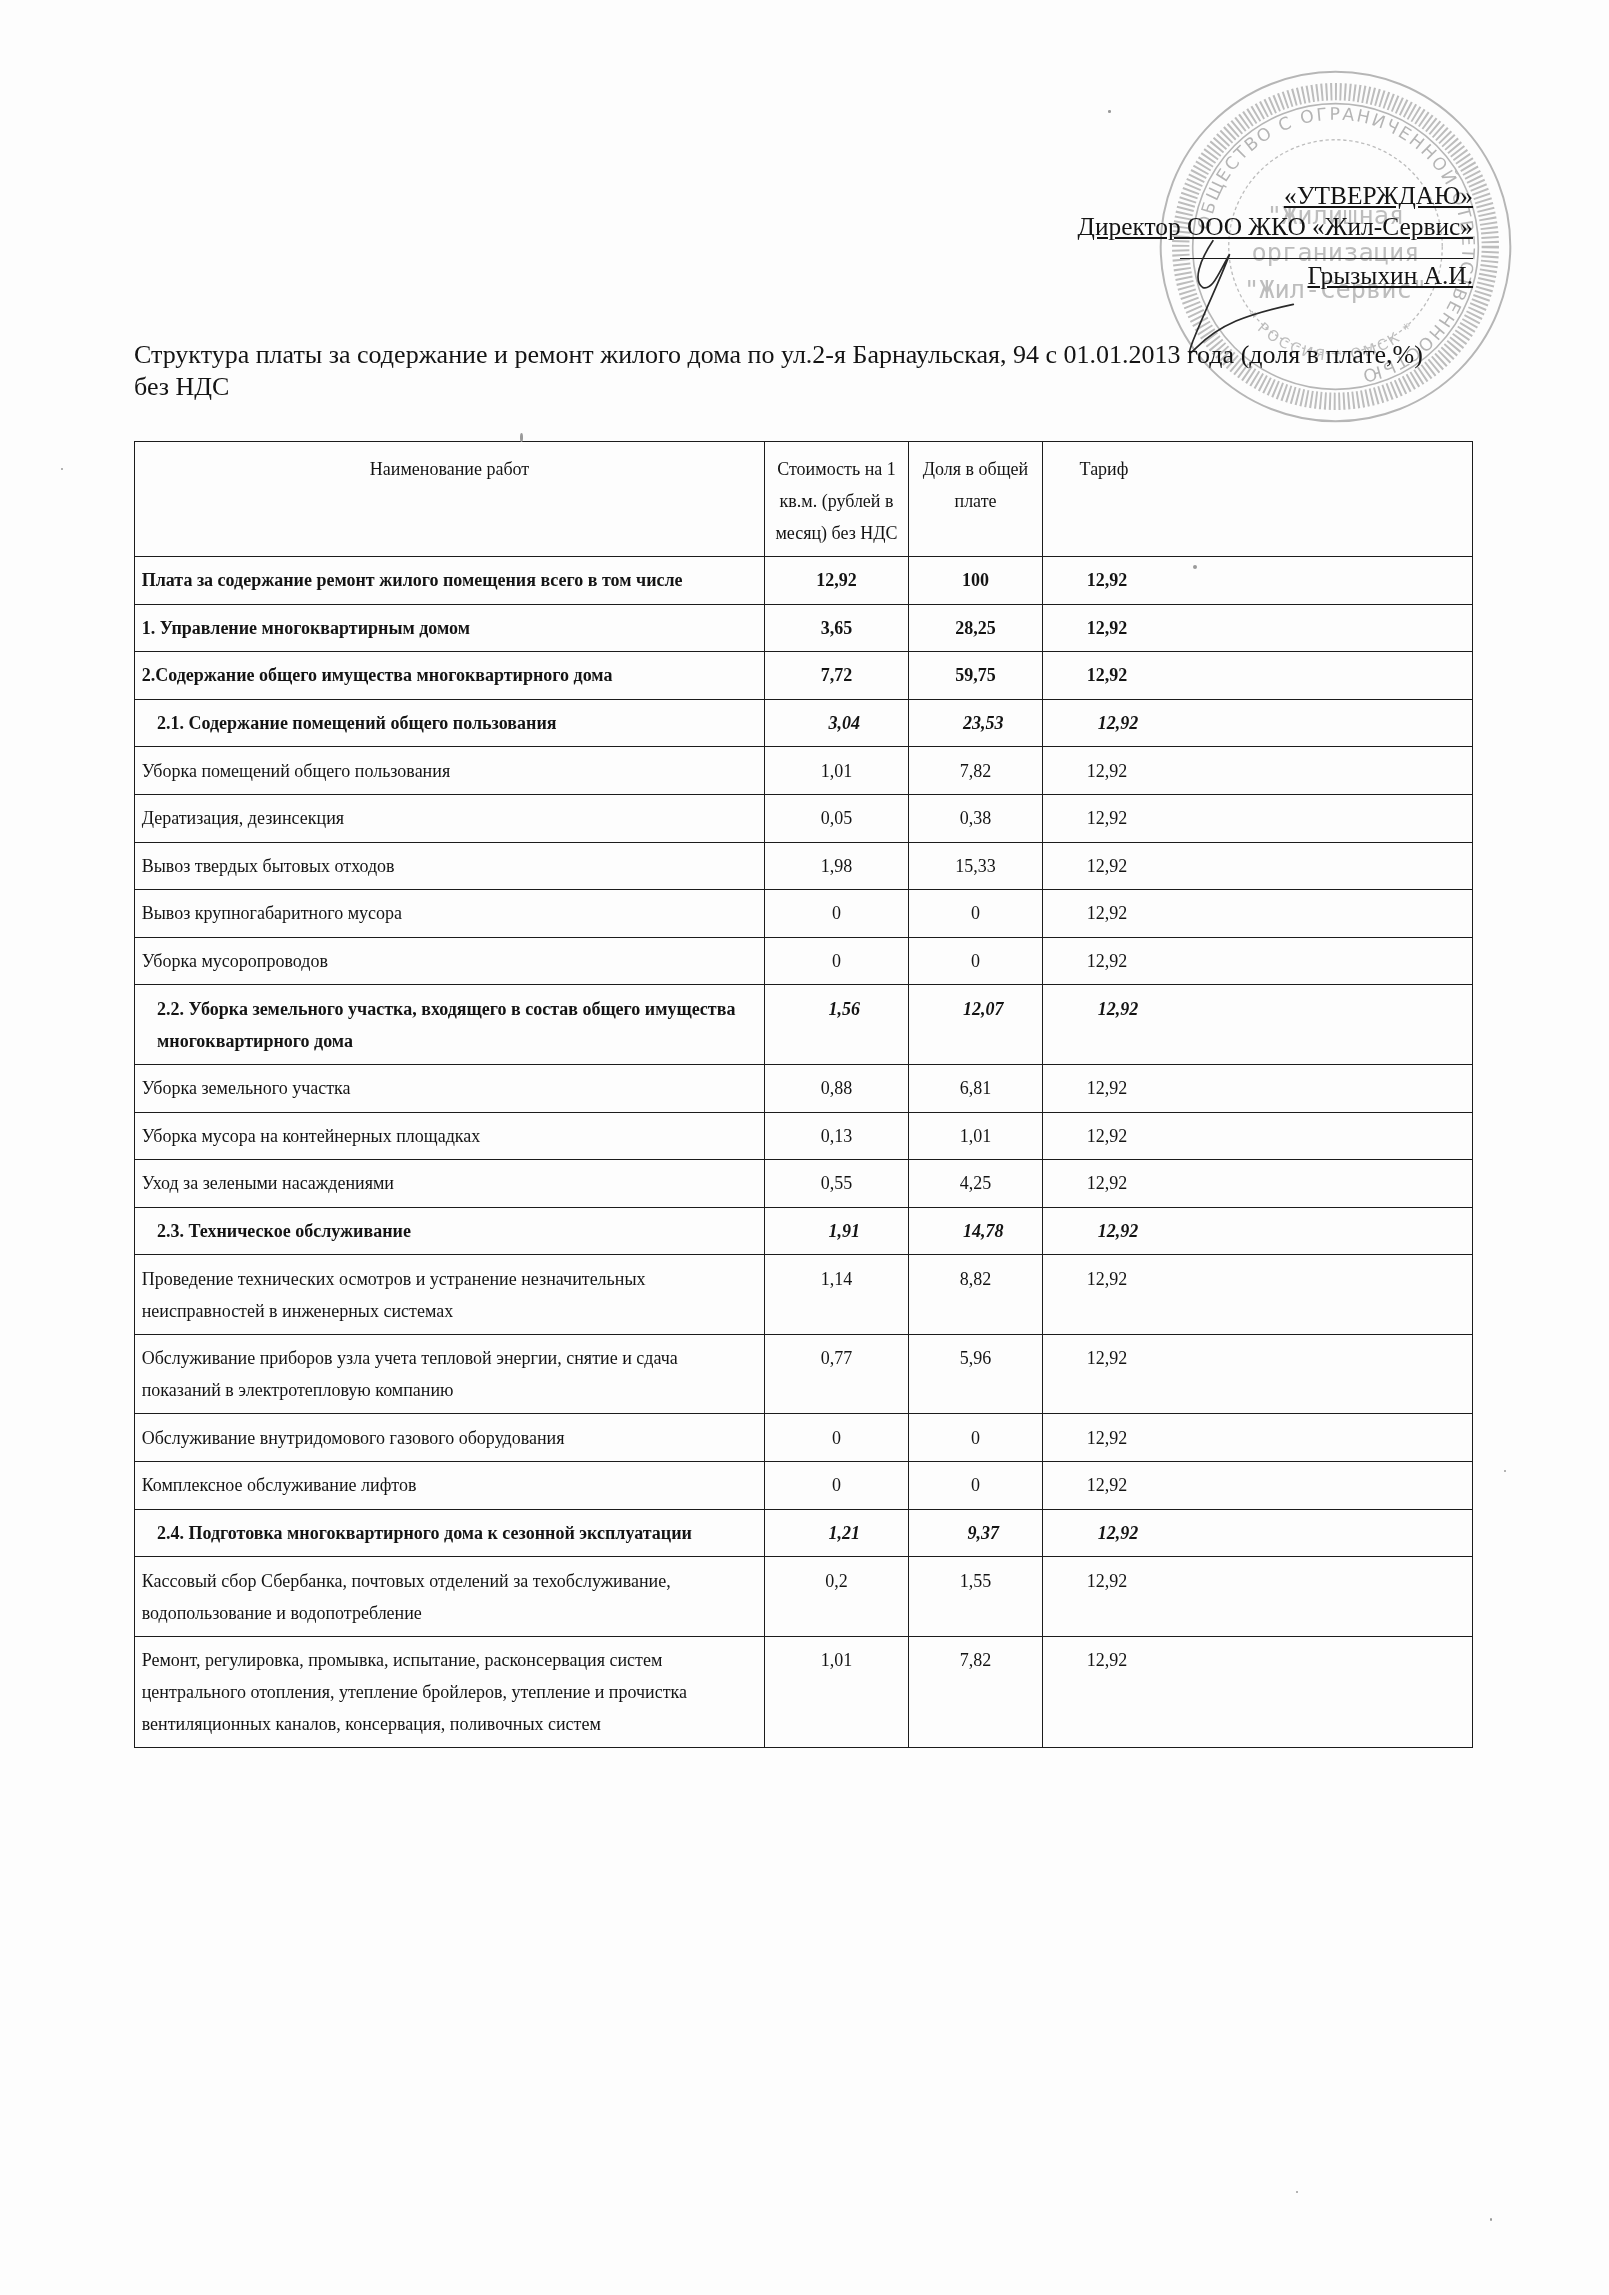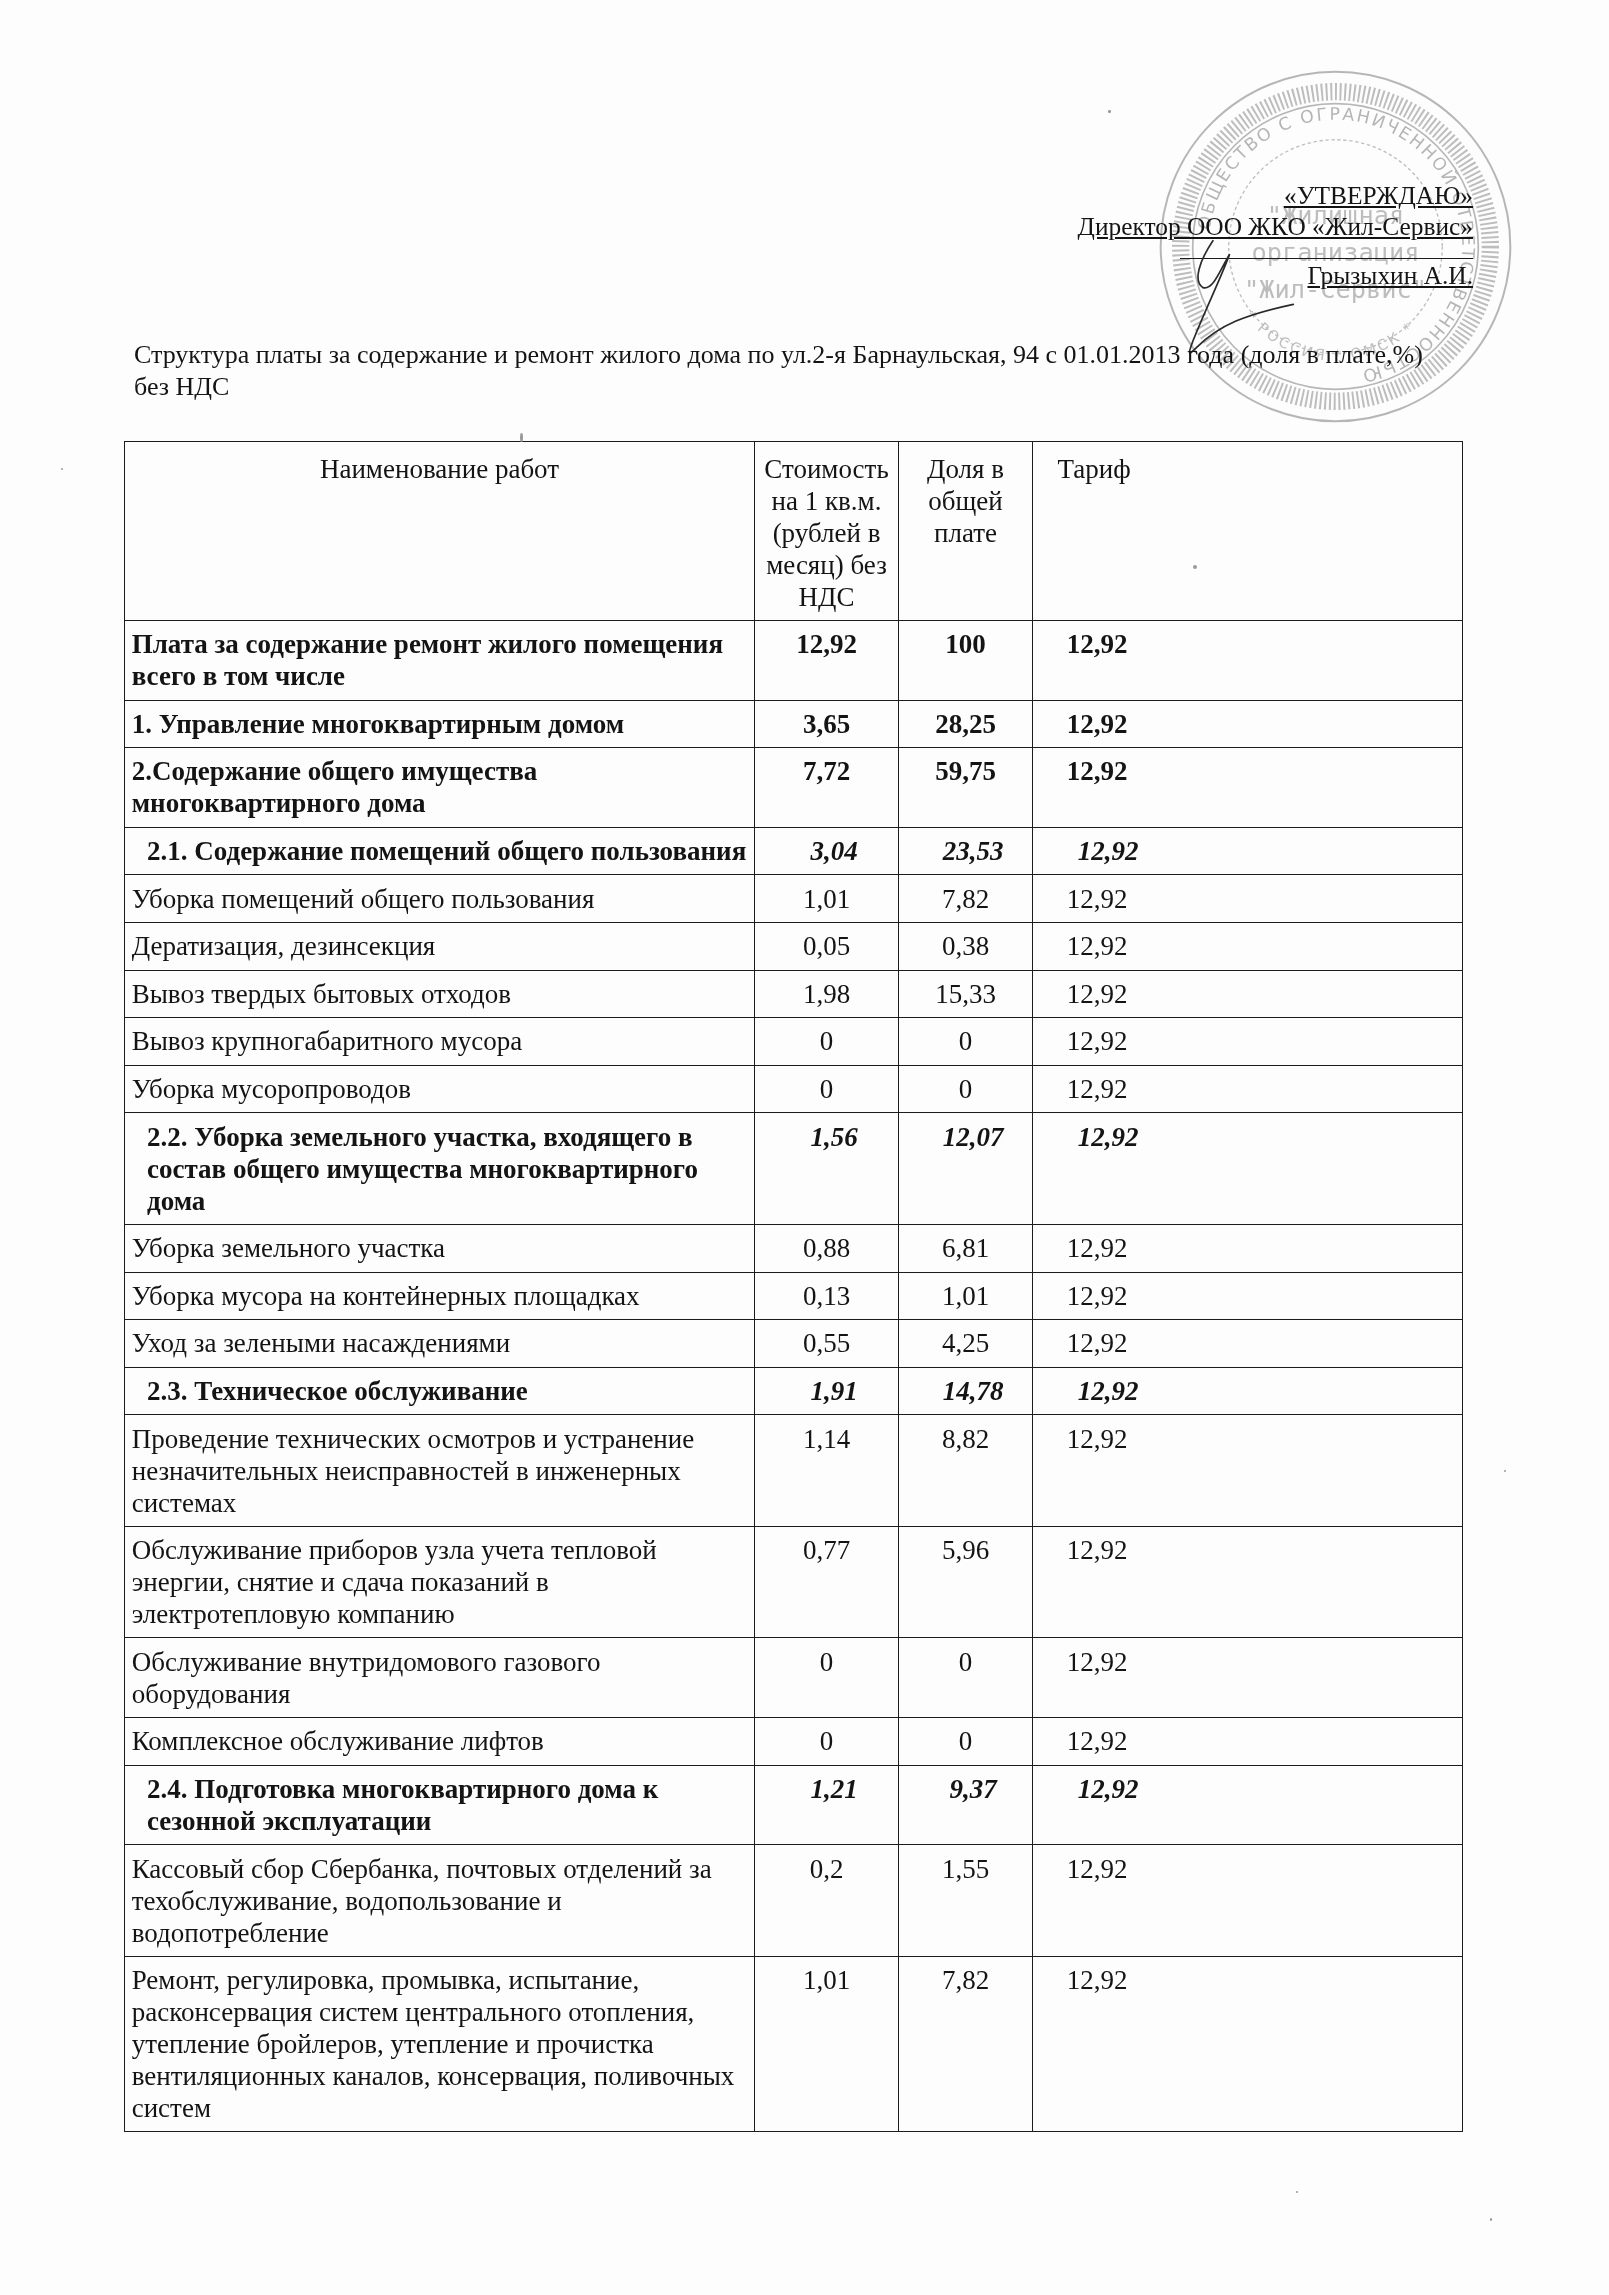--- a/index.html
+++ b/index.html
@@ -66,26 +66,26 @@
       left: 134px;
       top: 339px;
       width: 1323px;
       font-size: 26px;
       line-height: 32px;
     }
 
     
     table.tariff {
       position: absolute;
-      left: 124px;
+      left: 134px;
       top: 441px;
       width: 1338px;
       border-collapse: collapse;
       table-layout: fixed;
-      font-size: 27px;
+      font-size: 18px;
       line-height: 32px;
     }
     table.tariff col.c-name  { width: 630px; }
     table.tariff col.c-cost  { width: 144px; }
     table.tariff col.c-share { width: 134px; }
     table.tariff col.c-tar   { width: 430px; }
     table.tariff th, table.tariff td {
       border: 1.3px solid #1c1c1c;
       vertical-align: top;
       padding: 7.3px 6.7px 7.3px 6.7px;

